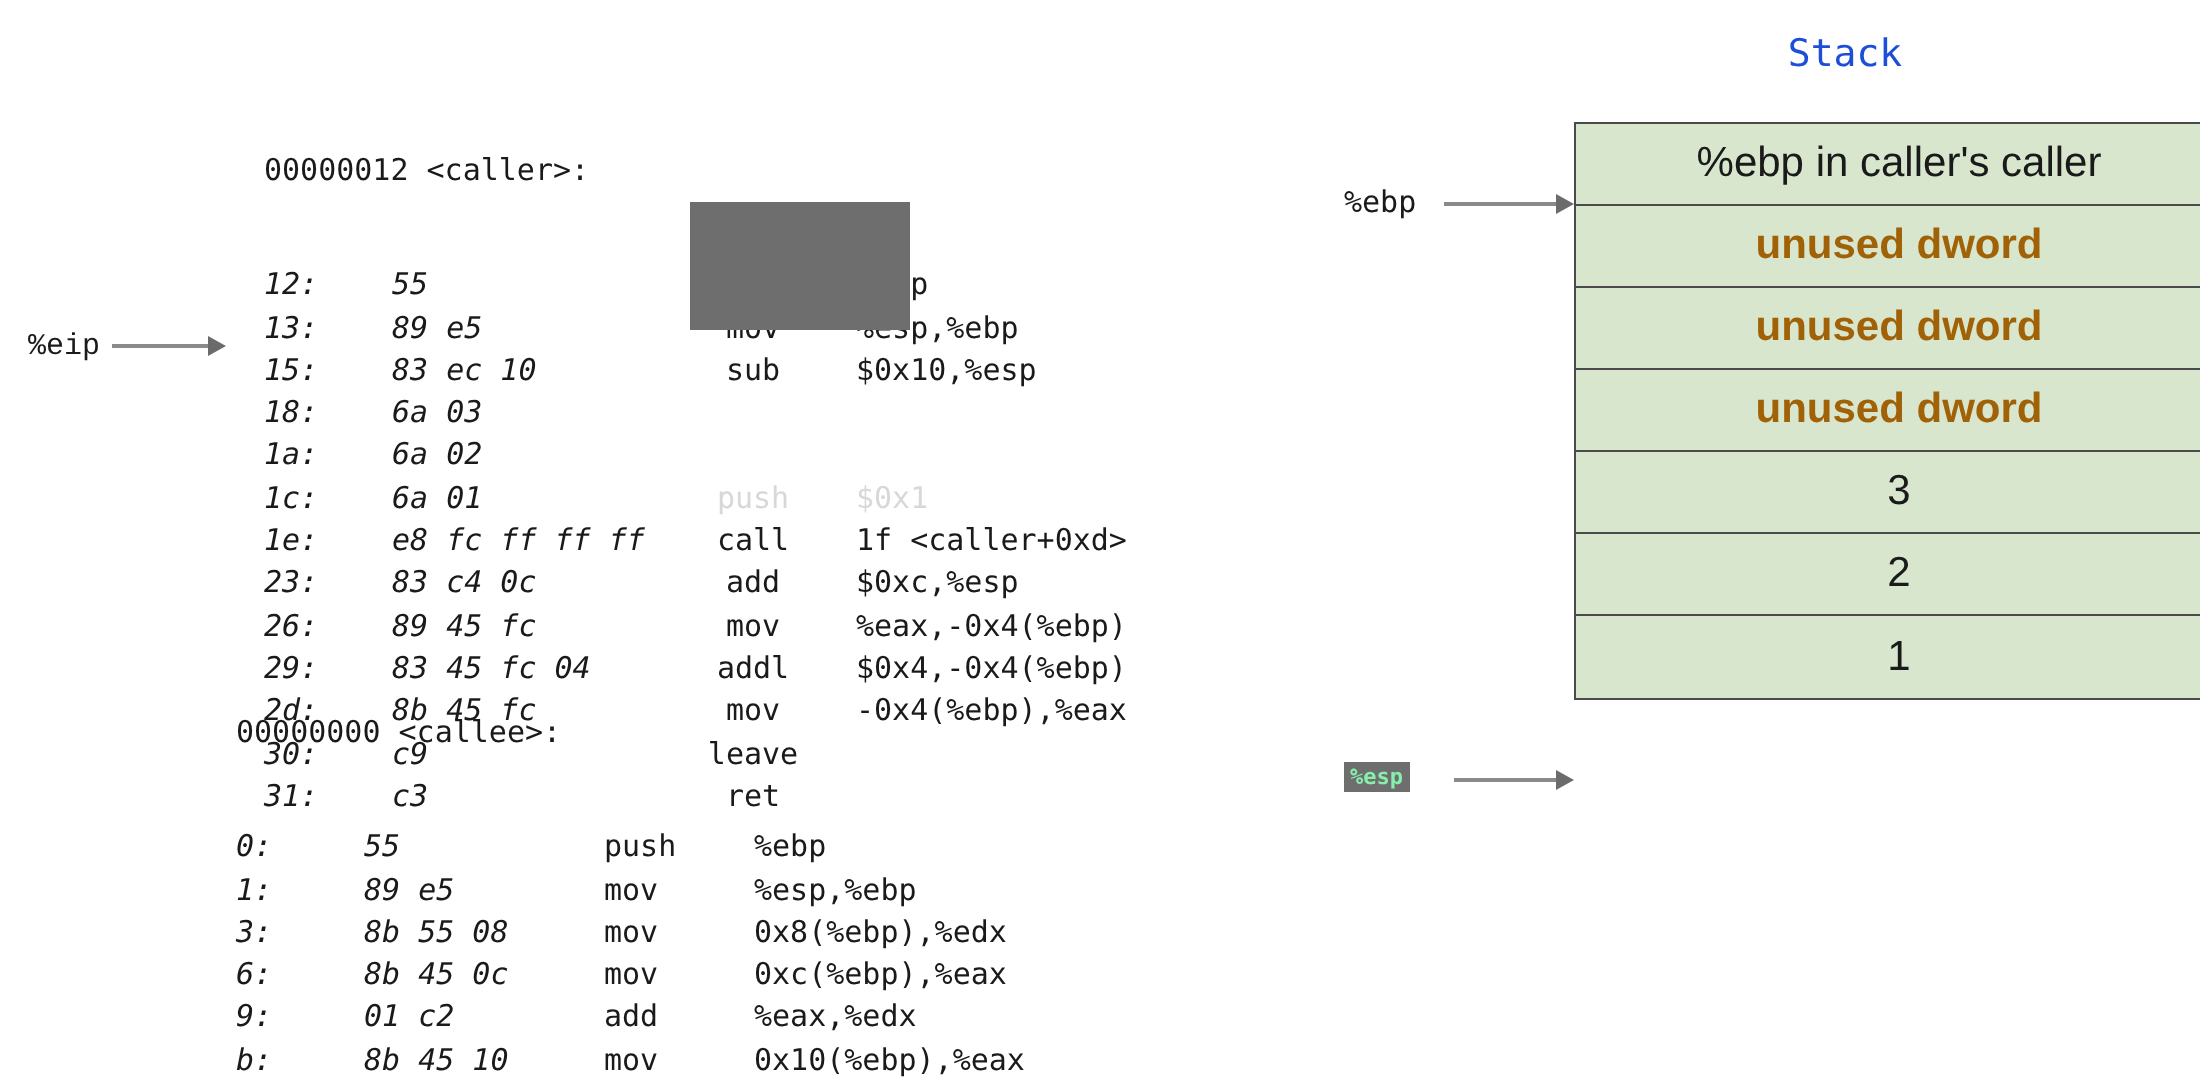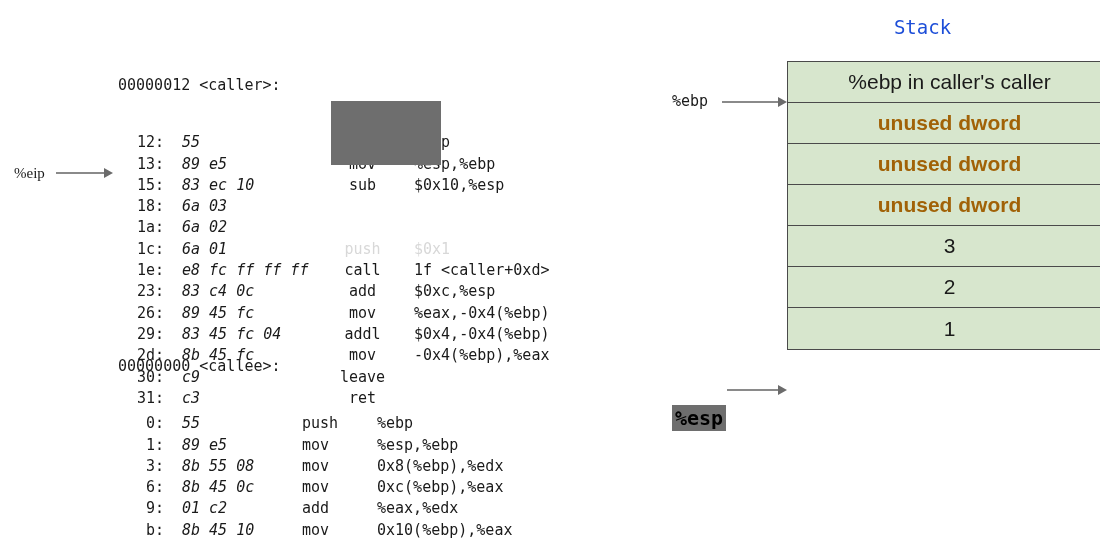--- a/index.html
+++ b/index.html
@@ -23,39 +23,40 @@
     width: 640px;
     height: 539px;
   }
   .code-block {
     position: absolute;
     font-family: "DejaVu Sans Mono", monospace;
     font-size: 15px;
     color: #1a1a1a;
     white-space: pre;
   }
-  #caller-block { left: 118px; top: 21px; }
+  #caller-block { left: 132px; top: 21px; }
   #callee-block { left: 118px; top: 320px; }
 
   .block-header {
     height: 21.3px;
     line-height: 21.3px;
     white-space: pre;
   }
   .code-line {
     position: relative;
     height: 21.3px;
     line-height: 21.3px;
     white-space: pre;
   }
   .col-addr {
     display: inline-block;
     width: 46px;
-    text-align: right;
-    white-space: pre;
+    text-align: left;
+    white-space: pre;
+    font-style: italic;
   }
   .col-bytes {
     display: inline-block;
     white-space: pre;
     font-style: italic;
   }
   .col-mnem {
     display: inline-block;
     white-space: pre;
   }
@@ -96,21 +97,21 @@
     position: relative;
   }
 
   
   #eip-marker {
     position: absolute;
     left: 14px;
     top: 163px;
     height: 21px;
     line-height: 21px;
-    font-family: Liberation Serif, serif;
+    font-family: Liberation Mono, monospace;
     font-size: 15px;
     color: #1a1a1a;
     white-space: nowrap;
   }
   .arrow-wrap {
     position: absolute;
     display: flex;
     align-items: center;
   }
   .arrow-line {
@@ -171,25 +172,24 @@
   }
   #ebp-arrow { left: 722px; top: 97px; }
   #ebp-arrow .arrow-line { width: 56px; }
 
   #esp-label {
     position: absolute;
     left: 672px;
     top: 381px;
     padding: 1px 3px;
     background: #6e6e6e;
-    color: #000000;
-    font-family: "DejaVu Sans Mono", monospace;
-    font-size: 20px;
+    color: #86efac;
+    font-family: "DejaVu Sans Mono", monospace;
+    font-size: 11px;
     font-weight: bold;
-    margin-top: 24px;
   }
   #esp-arrow { left: 727px; top: 385px; }
   #esp-arrow .arrow-line { width: 51px; }
 </style>
 </head>
 <body>
 
 <div id="disasm">
 
   <div id="caller-block" class="code-block">

